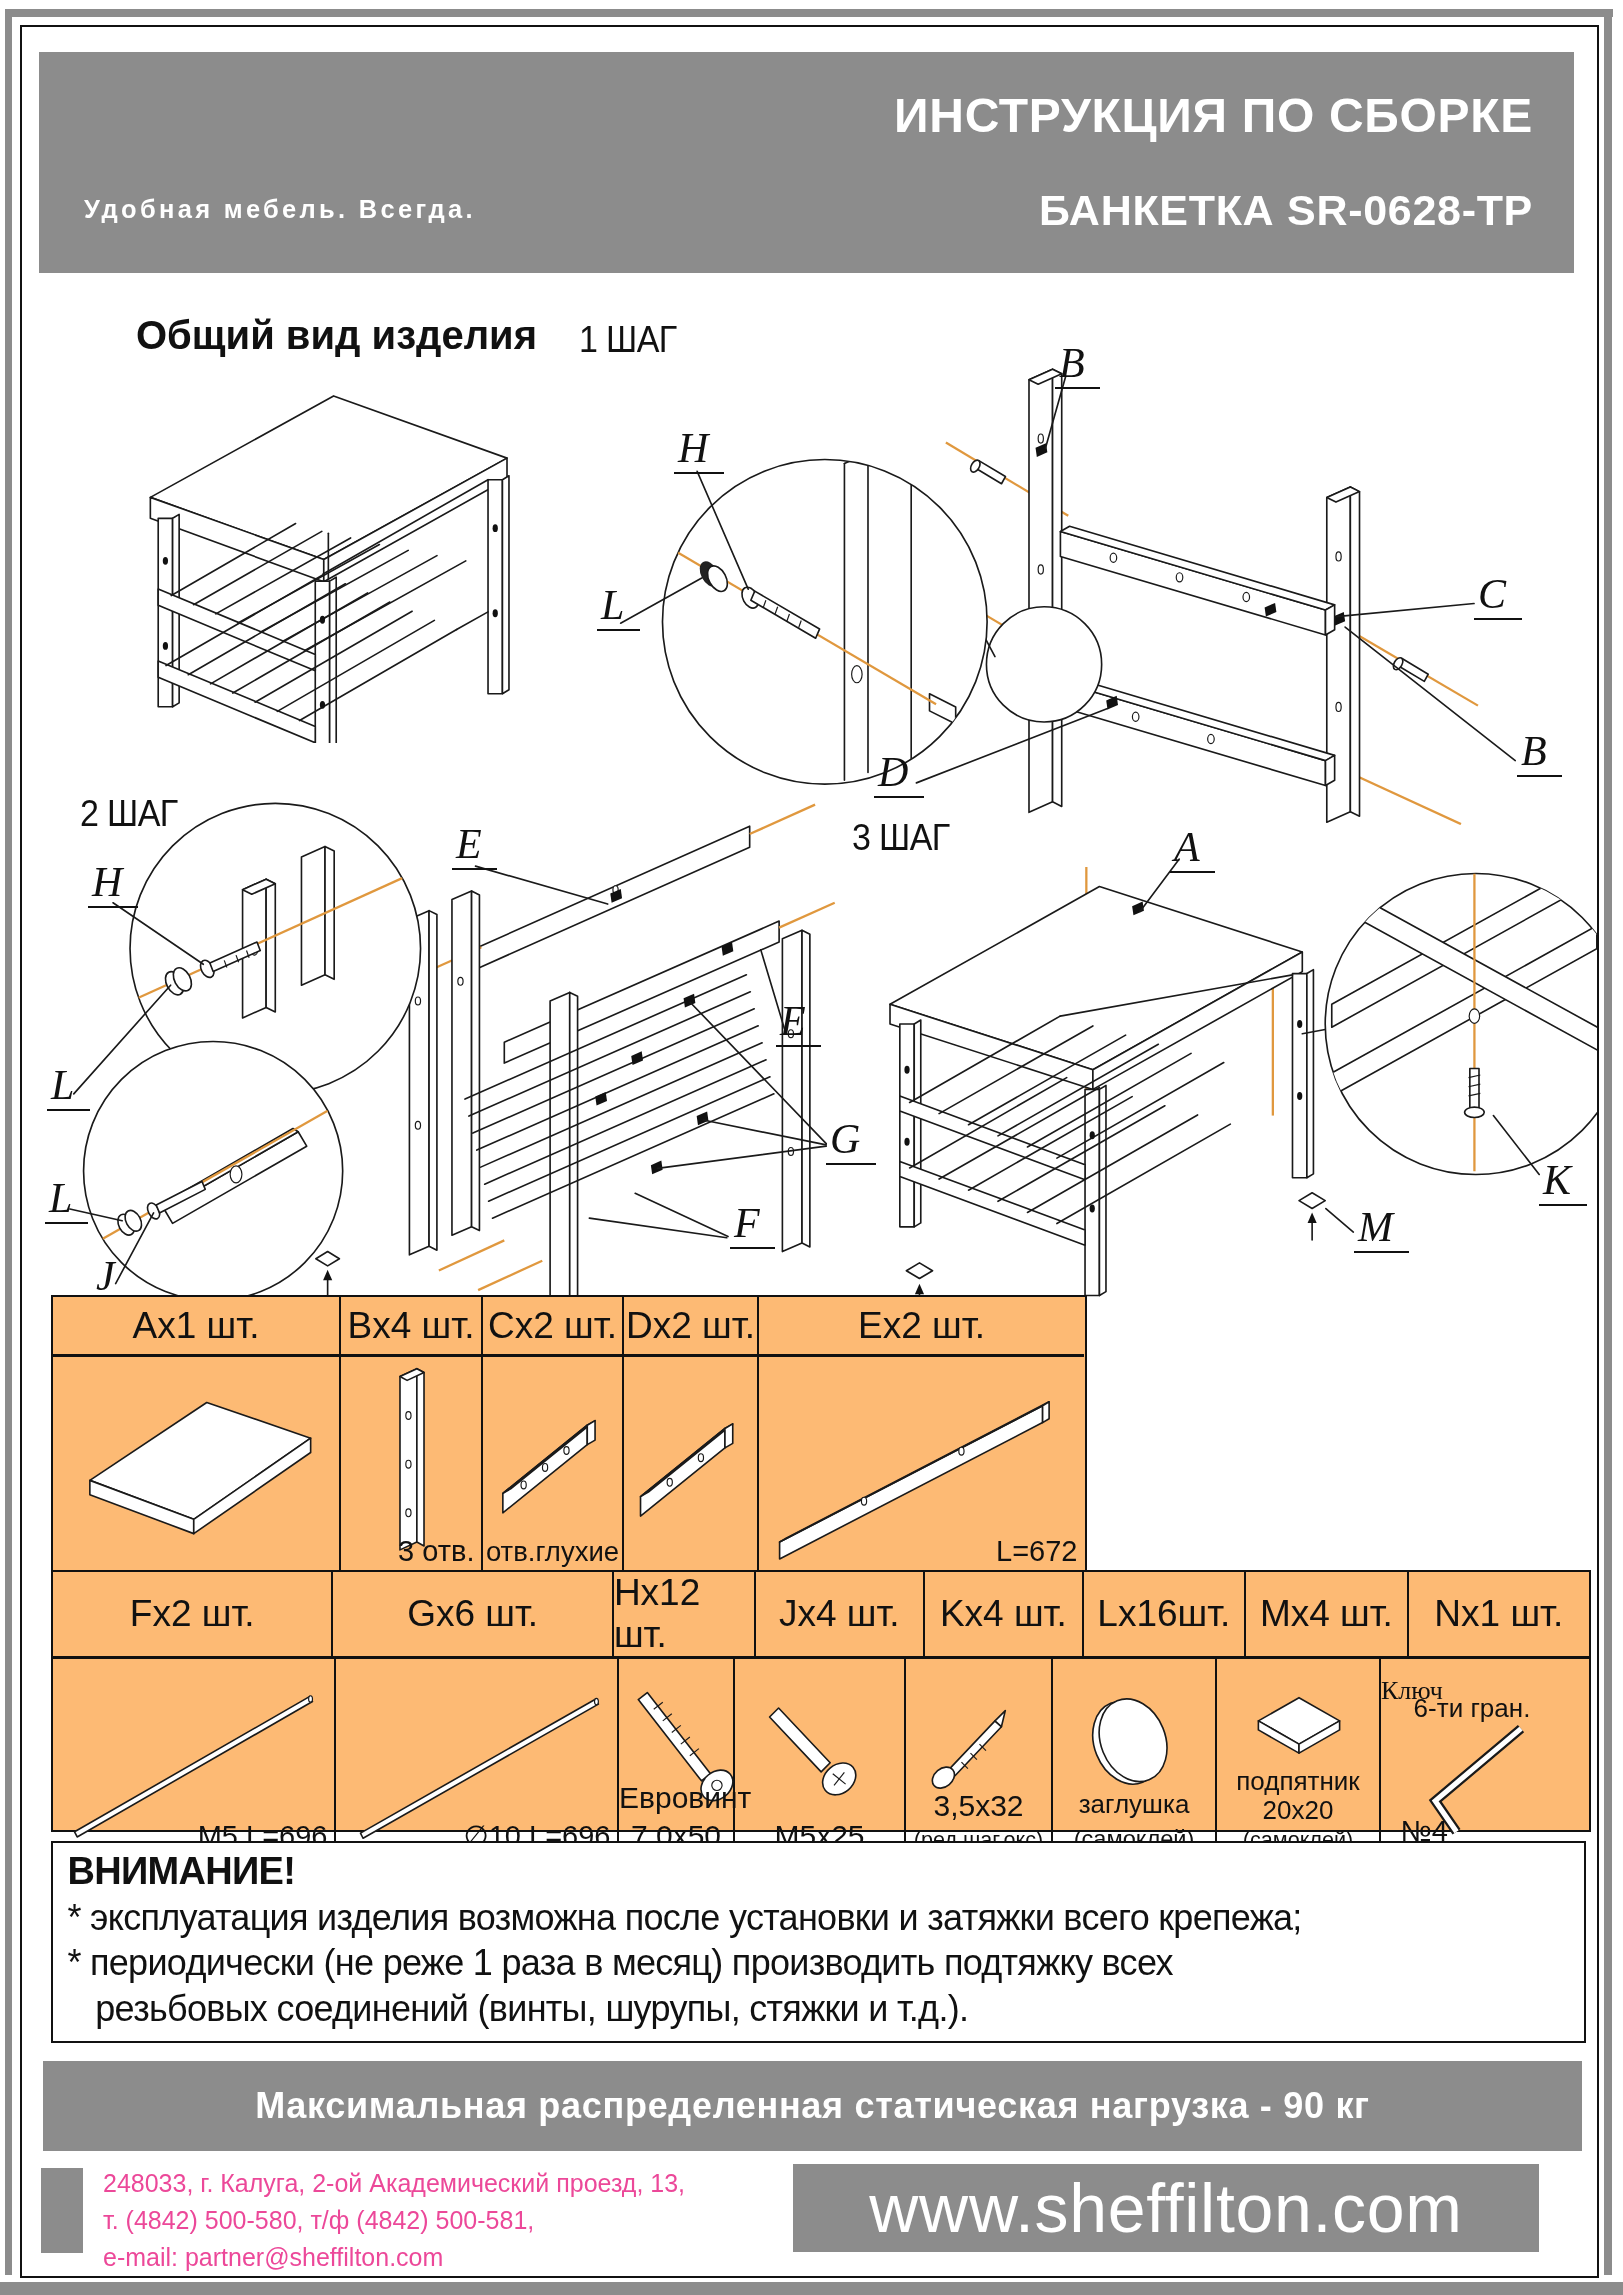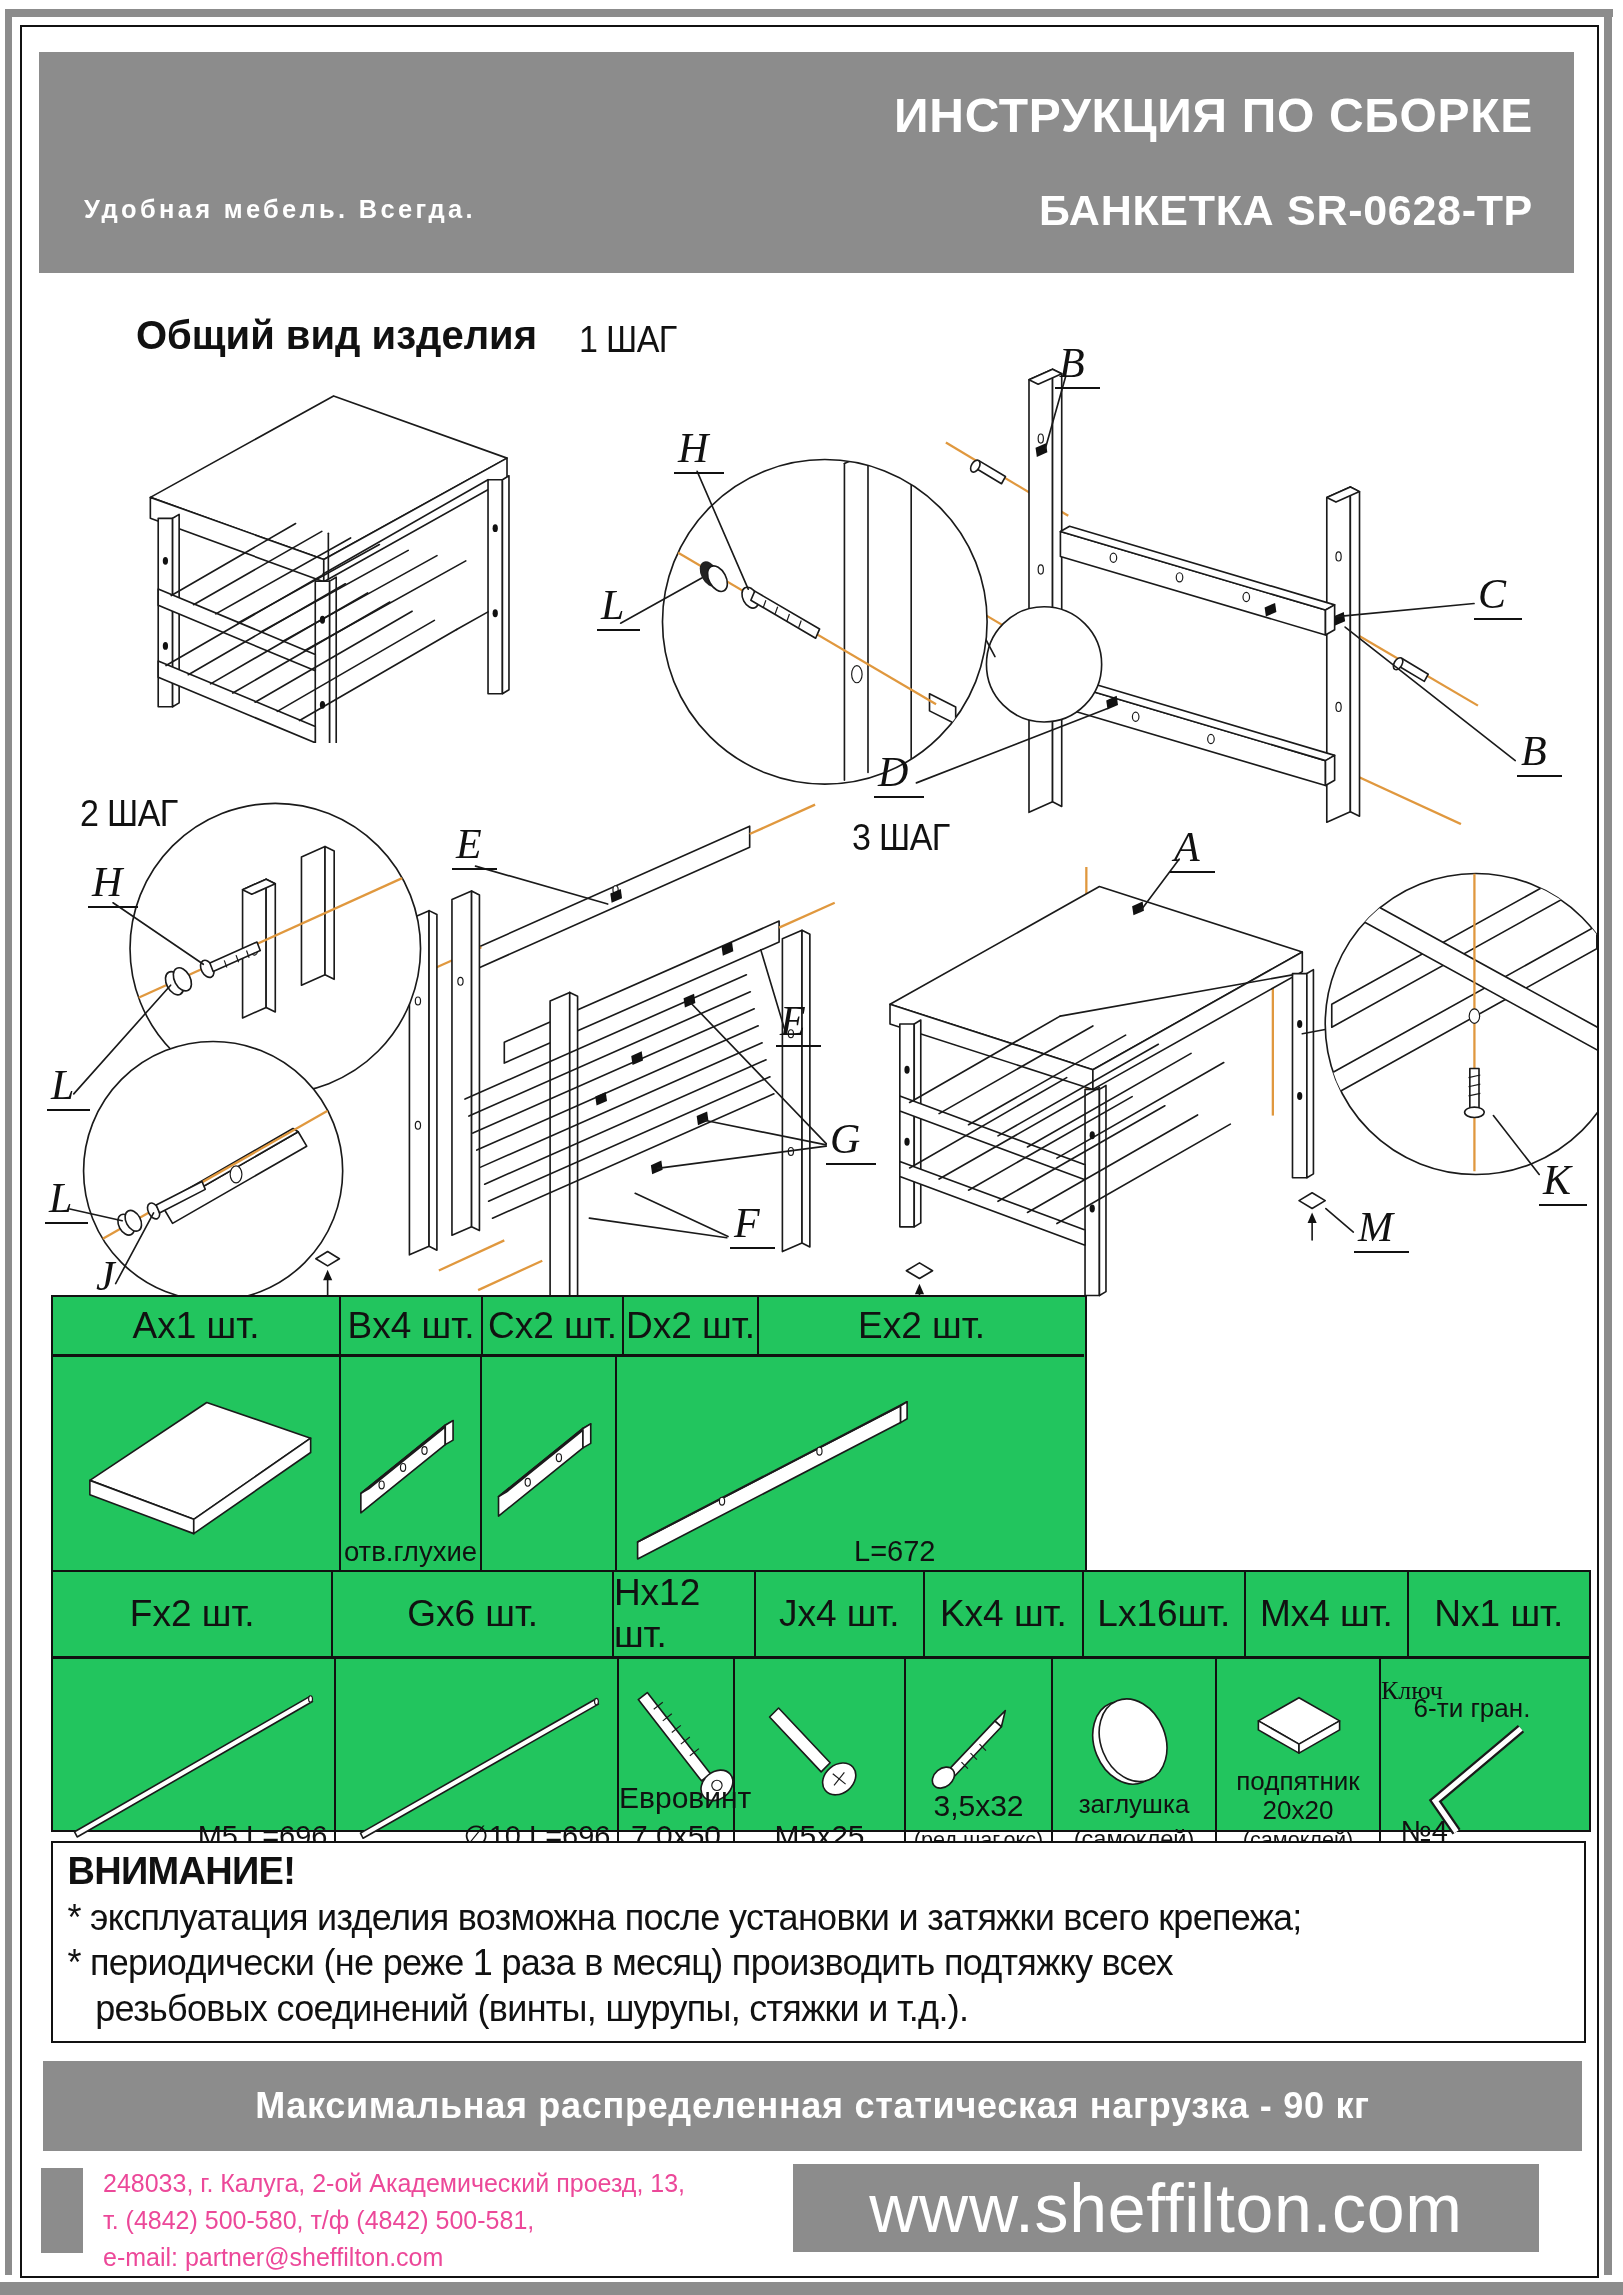--- a/index.html
+++ b/index.html
@@ -23,21 +23,21 @@
   .dl{position:absolute;font-family:"Liberation Serif",serif;font-style:italic;font-size:42px;
       line-height:1.0;border-bottom:2px solid #111;padding:0 15.7px 2.6px 3.9px;}
   
   .fc{fill:#fff;stroke:#1a1a1a;stroke-width:2.5;stroke-linejoin:round;}
   .ln{fill:none;stroke:#1a1a1a;stroke-width:2.5;stroke-linejoin:round;stroke-linecap:round;}
   .thn{fill:none;stroke:#1a1a1a;stroke-width:1.8;}
   .blk{fill:#111;stroke:none;}
   .org{fill:none;stroke:#e0983e;stroke-width:3.5;}
   .hole{fill:#fff;stroke:#1a1a1a;stroke-width:1.8;}
   
-  .ptable{position:absolute;display:flex;flex-direction:column;border:2.6px solid #111;background:#22c55e;}
+  .ptable{position:absolute;display:flex;flex-direction:column;border:2.6px solid #111;background:#fdba74;}
   .prow{display:flex;flex:1;}
   .pcell{position:relative;border-right:2px solid #111;box-sizing:border-box;}
   .pcell:last-child{border-right:none;}
   .phead{display:flex;align-items:center;justify-content:center;font-size:37px;
          border-bottom:3.3px solid #111;box-sizing:border-box;}
   .pnote{position:absolute;font-size:29px;}
   .nbr{right:6.5px;bottom:3.9px;text-align:right;}
   .nbc{left:0;right:0;bottom:3.9px;text-align:center;}
   .small{font-size:21.6px;}
   .med{font-size:26px;}
@@ -438,20 +438,31 @@
       <div class="pcell phead" style="width:325px;">Ex2 шт.</div>
     </div>
     <div class="prow">
       <div class="pcell" style="width:288px;">
         <svg width="288" height="213" viewBox="0 0 440 328">
           <polygon class="fc" points="55,190 235,70 395,125 215,250"></polygon>
           <polygon class="fc" points="55,190 55,212 215,272 215,250"></polygon>
           <polygon class="fc" points="215,250 215,272 395,147 395,125"></polygon>
         </svg>
       </div>
+      <div class="pcell" style="width:142px;">
+        <svg width="142" height="213" viewBox="0 0 217 328">
+          <polygon class="fc" points="90,30 116,18 116,285 90,297"></polygon>
+          <polygon class="fc" points="116,18 127,24 127,291 116,285"></polygon>
+          <polygon class="fc" points="90,30 116,18 127,24 101,36"></polygon>
+          <ellipse class="hole" cx="103" cy="90" rx="4" ry="6"></ellipse>
+          <ellipse class="hole" cx="103" cy="165" rx="4" ry="6"></ellipse>
+          <ellipse class="hole" cx="103" cy="240" rx="4" ry="6"></ellipse>
+        </svg>
+        <div class="pnote nbr">3 отв.</div>
+      </div>
       <div class="pcell" style="width:141px;">
         <svg width="141" height="213" viewBox="0 0 216 328">
           <polygon class="fc" points="30,210 160,105 160,135 30,240"></polygon>
           <polygon class="fc" points="30,210 42,203 172,98 160,105"></polygon>
           <polygon class="fc" points="160,105 172,98 172,128 160,135"></polygon>
           <ellipse class="hole" cx="62" cy="197" rx="4" ry="6"></ellipse>
           <ellipse class="hole" cx="95" cy="170" rx="4" ry="6"></ellipse>
           <ellipse class="hole" cx="128" cy="144" rx="4" ry="6"></ellipse>
         </svg>
         <div class="pnote nbc" style="font-size:27.5px;">отв.глухие</div>

